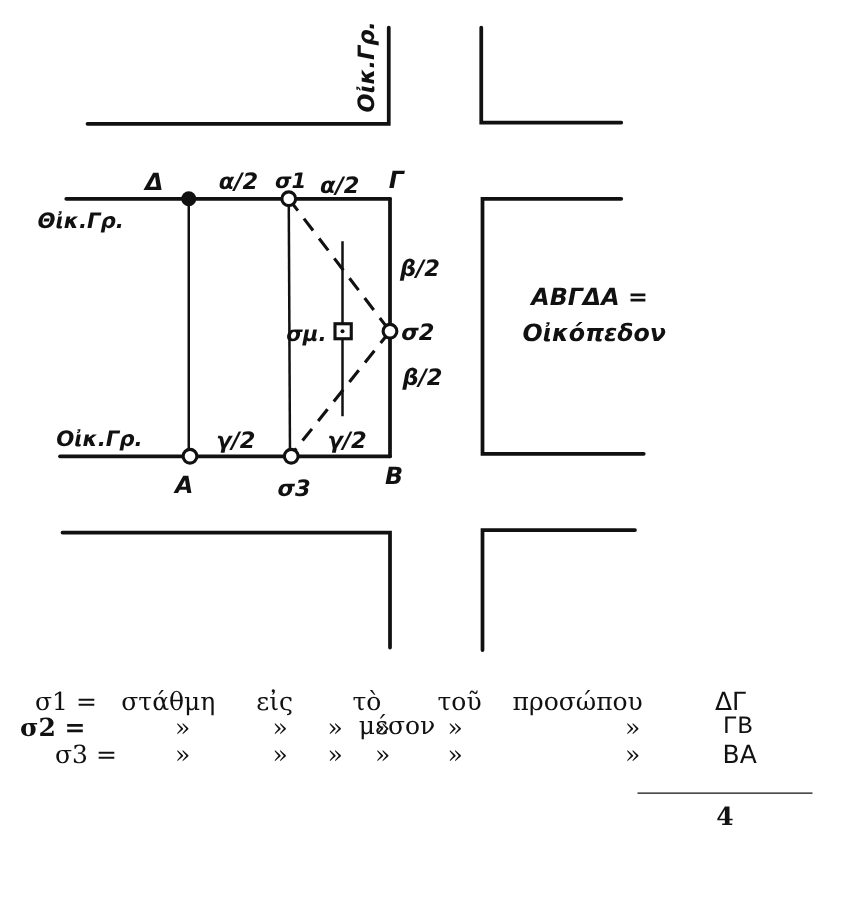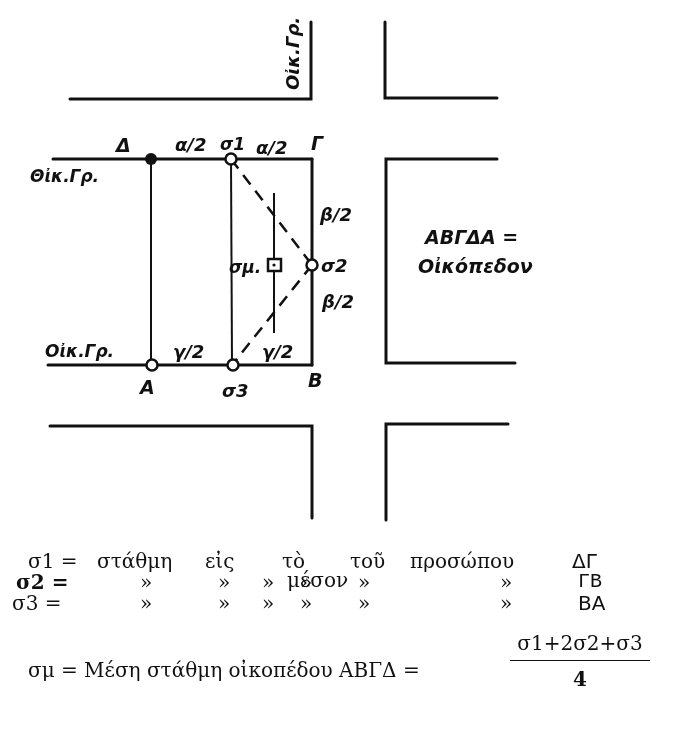--- a/index.html
+++ b/index.html
@@ -90,29 +90,27 @@
     <span class="cell" style="left:16px;font-weight:bold;">σ2 =</span>
     <span class="cell" style="left:140px;">»</span>
     <span class="cell" style="left:218px;">»</span>
     <span class="cell" style="left:262px;">»</span>
     <span class="cell" style="left:300px;">»</span>
     <span class="cell" style="left:358px;">»</span>
     <span class="cell" style="left:500px;">»</span>
     <span class="cell" style="left:578px; font-family:Liberation Mono, monospace;">ΓΒ</span>
   </div>
   <div class="row" style="top:62px;">
-    <span class="cell" style="left:12px;">σ3 =</span>
+    <span class="cell" style="left:44px;">σ3 =</span>
     <span class="cell" style="left:140px;">»</span>
     <span class="cell" style="left:218px;">»</span>
     <span class="cell" style="left:262px;">»</span>
     <span class="cell" style="left:300px;">»</span>
     <span class="cell" style="left:358px;">»</span>
     <span class="cell" style="left:500px;">»</span>
     <span class="cell" style="left:578px; font-family:'DejaVu Sans',sans-serif;">ΒΑ</span>
   </div>
 
-  <div class="avg">σμ = Μέση στάθμη οἰκοπέδου ΑΒΓΔ =</div>
   <div class="frac">
-    <span class="num">σ1+2σ2+σ3</span>
     <span class="bar"></span>
     <span class="den">4</span>
   </div>
 </div>
 
 </body></html>

